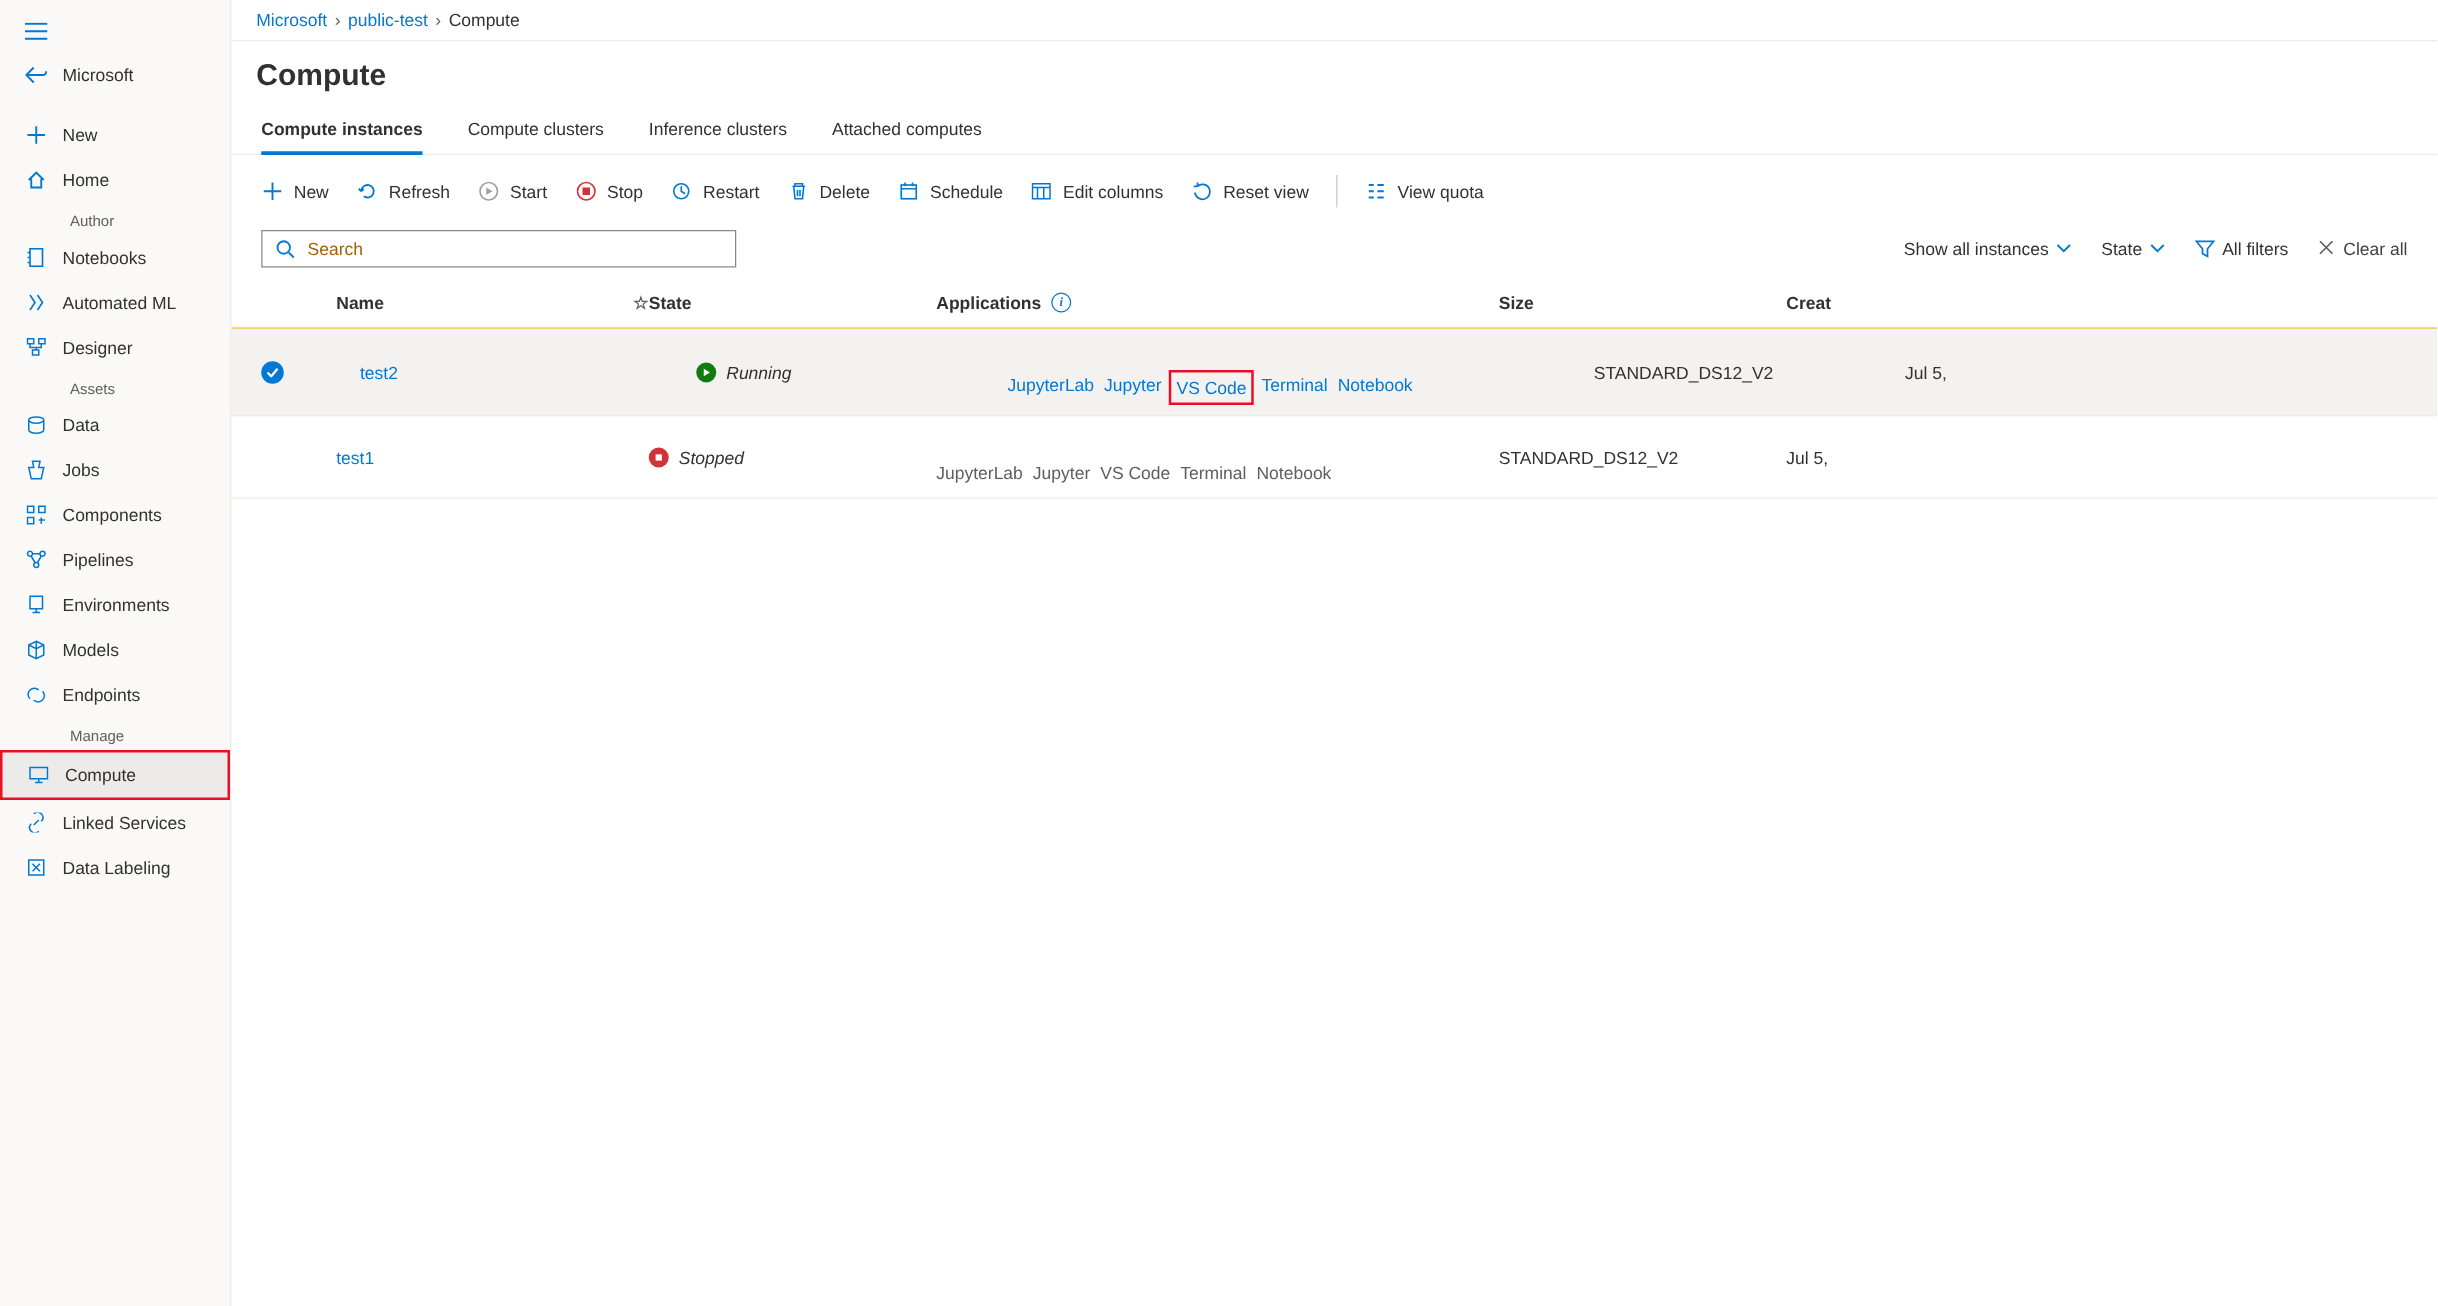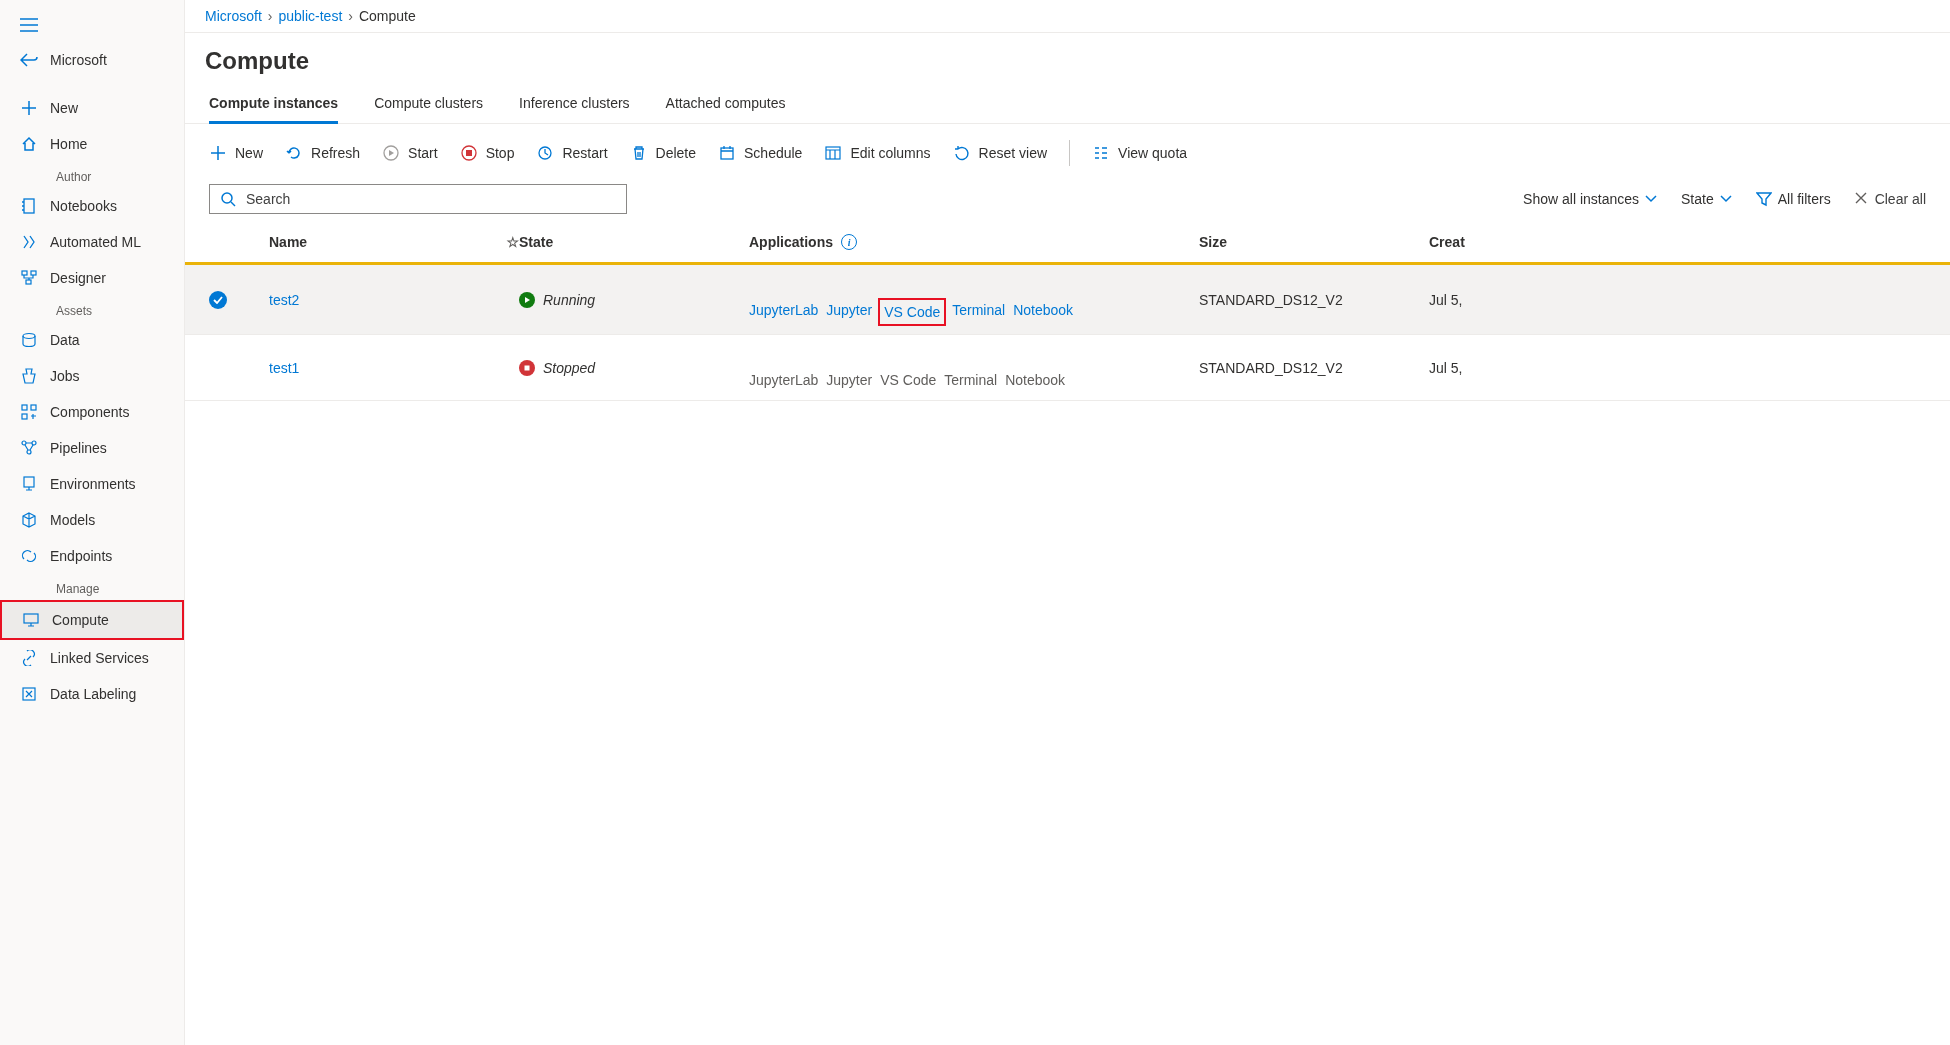--- a/index.html
+++ b/index.html
@@ -28,33 +28,33 @@
     .tab.active { font-weight: 600; border-bottom: 3px solid #0078d4; margin-bottom: -1px; }
 
     .toolbar { display: flex; align-items: center; gap: 22px; padding: 16px 24px 10px; flex-wrap: wrap; }
     .tool { display: inline-flex; align-items: center; gap: 8px; cursor: pointer; color: #323130; }
     .tool-icon { width: 18px; height: 18px; color: #0078d4; display: inline-flex; align-items: center; justify-content: center; }
     .tool-icon.red { color: #d13438; }
     .tool-icon.gray { color: #a19f9d; }
     .tool-sep { width: 1px; height: 26px; background: #c8c6c4; }
 
     .filterbar { display: flex; align-items: center; padding: 8px 24px 8px; gap: 24px; }
-    .searchbox { display: flex; align-items: center; gap: 10px; border: 1px solid #8a8886; padding: 6px 10px; width: 418px; color: #404040; }
+    .searchbox { display: flex; align-items: center; gap: 10px; border: 1px solid #8a8886; padding: 6px 10px; width: 380px; color: #a16207; }
     .spacer { flex: 1; }
     .drop { display: inline-flex; align-items: center; gap: 6px; cursor: pointer; }
     .chev { color: #0078d4; }
     .filter-icon { color: #0078d4; width: 16px; height: 16px; display: inline-flex; }
     .clear-icon { color: #605e5c; width: 14px; height: 14px; display: inline-flex; }
     .clear-text { color: #404040; }
 
     .table { width: 100%; }
     .thead, .trow { display: grid; grid-template-columns: 60px 250px 230px 450px 230px 1fr; align-items: center; padding: 12px 24px; }
-    .thead { font-weight: 600; border-bottom: 3px solid #eab308; }
+    .thead { font-weight: 600; border-bottom: 1px solid #eab308; }
     .trow { border-bottom: 1px solid #edebe9; }
-    .trow.selected { background: #f3f2f1; }
+    .trow.selected { background: #f3f2f1; gap: 19px; }
     .name-link { color: #0078d4; cursor: pointer; }
     .state-cell { display: flex; align-items: center; gap: 8px; font-style: italic; }
     .state-dot { width: 16px; height: 16px; border-radius: 50%; display: inline-flex; align-items: center; justify-content: center; }
     .state-dot.run { background: #107c10; }
     .state-dot.stop { background: #d13438; }
     .apps-cell { display: flex; gap: 8px; flex-wrap: wrap; margin-top: 25px; }
     .app-link { color: #0078d4; cursor: pointer; }
     .app-disabled { color: #605e5c; }
     .app-highlight { border: 2px solid #e81123; padding: 4px 4px; margin: -4px -2px; }
     .checkmark-circle { width: 18px; height: 18px; border-radius: 50%; background: #0078d4; display: inline-flex; align-items: center; justify-content: center; }

